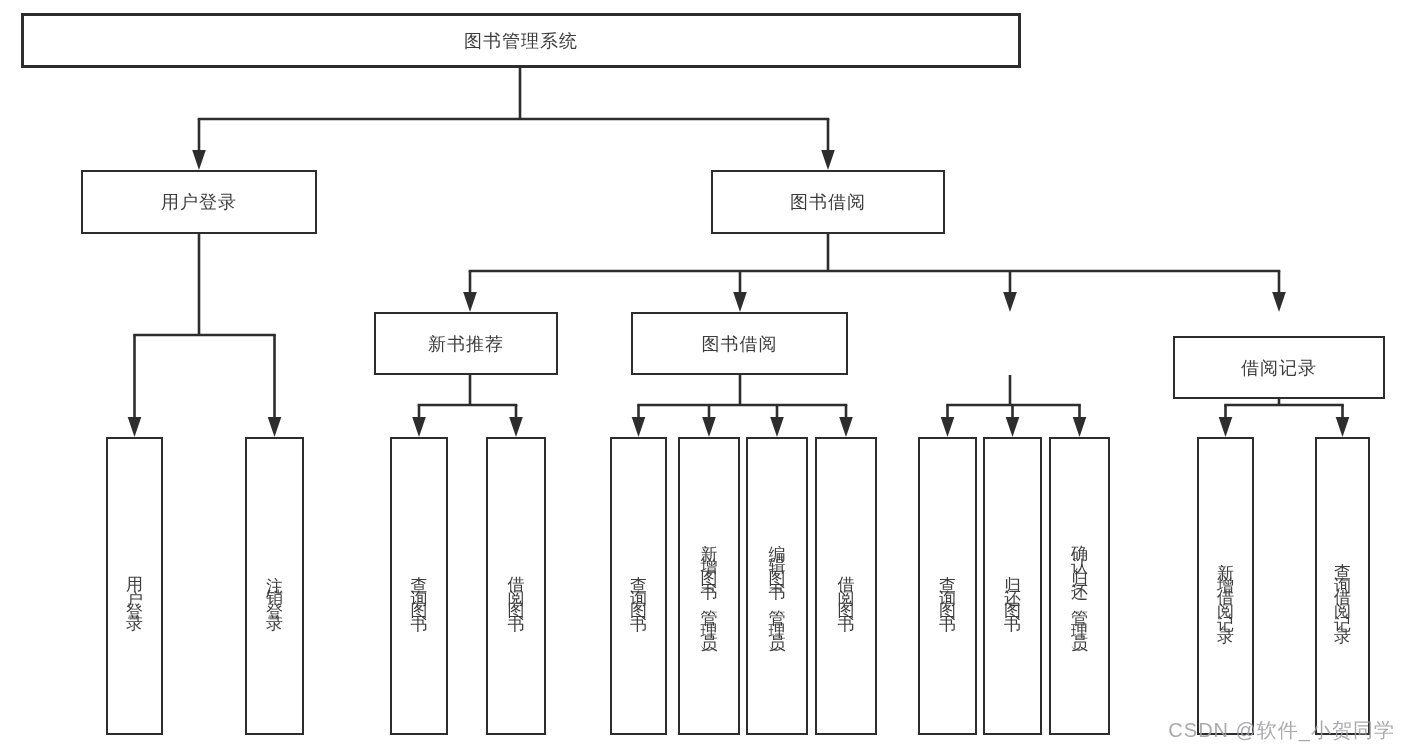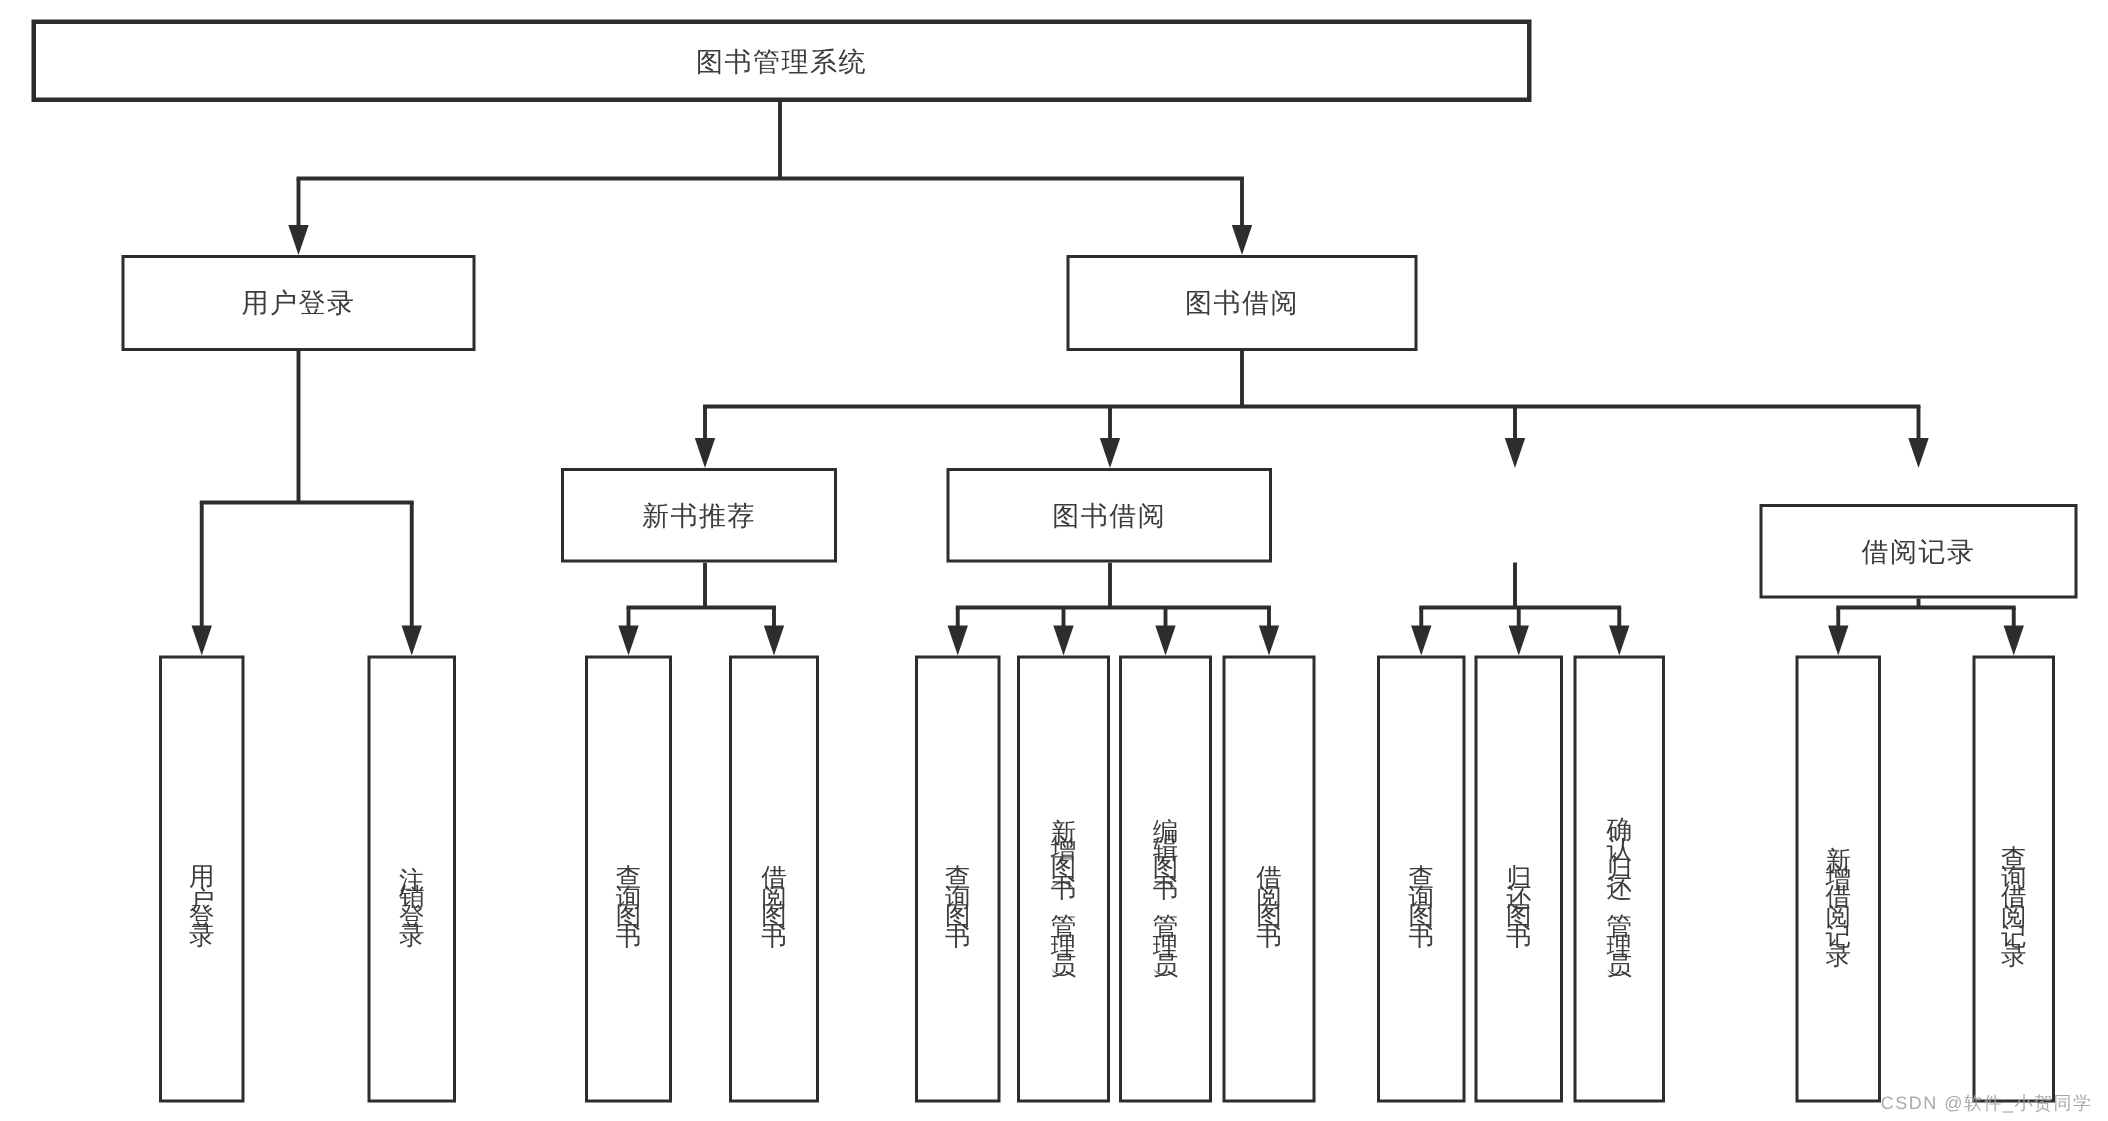--- a/index.html
+++ b/index.html
@@ -38,21 +38,21 @@
     writing-mode: vertical-rl;
     text-orientation: mixed;
     letter-spacing: 13px;
     line-height: 1;
     padding-top: 6px;
   }
   .watermark {
     position: absolute;
     right: 10px;
     bottom: 3px;
-    font-size: 12px;
+    font-size: 20px;
     letter-spacing: 1px;
     color: rgba(158, 158, 162, 0.88);
     z-index: 30;
     white-space: nowrap;
   }
   .box { z-index: 10; }
 </style>
 </head>
 <body>
 

